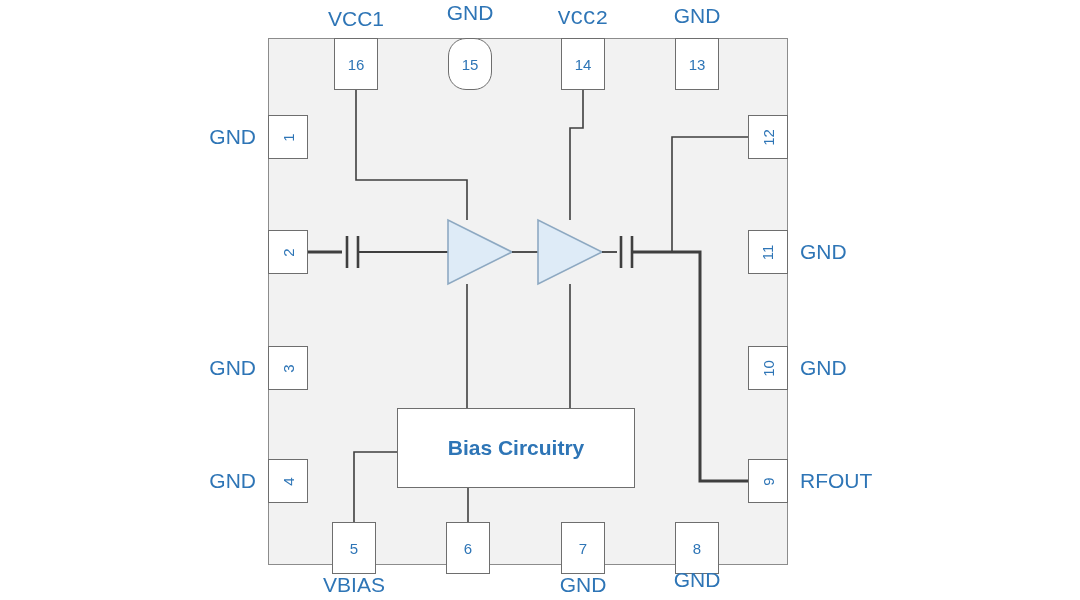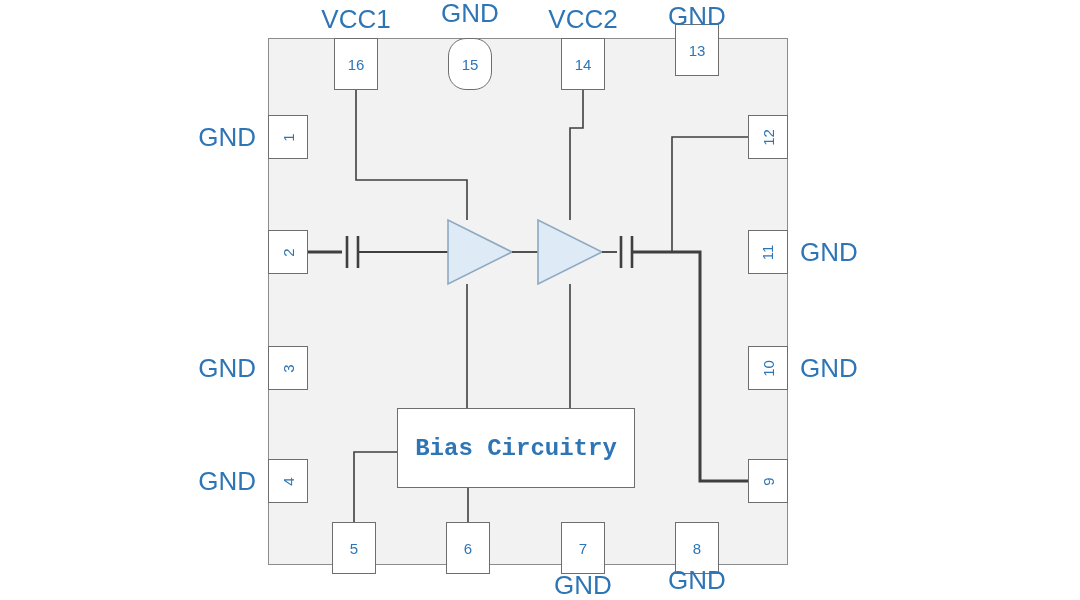--- a/index.html
+++ b/index.html
@@ -20,32 +20,32 @@
   .amp{fill:var(--amp-fill,#DEEBF7);stroke:var(--amp-stroke,#8EA9C2);stroke-width:1.6;}
   .pin{
     position:absolute;background:#fff;border:1.5px solid var(--pin-border,#6E6E6E);
     box-sizing:border-box;display:flex;align-items:center;justify-content:center;
   }
   .pin-h{width:44px;height:52px;}
   .pin-v{width:40px;height:44px;}
   .pin-num{color:var(--label-blue,#2E75B6);font-size:15px;line-height:1;}
   .pin-v .pin-num{transform:rotate(-90deg);}
   .lbl{
-    position:absolute;color:var(--label-blue,#2E75B6);font-size:26px;line-height:26px;
+    position:absolute;color:var(--label-blue,#2E75B6);font-size:21px;line-height:26px;
     white-space:nowrap;
   }
   .lbl-c{width:100px;text-align:center;}
   .lbl-r{width:100px;text-align:right;}
   .lbl-l{width:120px;text-align:left;}
   .bias-box{
     position:absolute;left:397px;top:408px;width:238px;height:80px;background:#fff;
     border:1.4px solid var(--pin-border,#6E6E6E);box-sizing:border-box;
     display:flex;align-items:center;justify-content:center;
   }
-  .bias-label{color:var(--label-blue,#2E75B6);font-size:24px;font-weight:bold;font-family:Liberation Mono, monospace;}
+  .bias-label{color:var(--label-blue,#2E75B6);font-size:21px;font-weight:bold;}
 </style>
 </head>
 <body style="--label-blue: #2E75B6; --chip-fill: #F2F2F2; --amp-fill: #DEEBF7; --amp-stroke: #8EA9C2; --wire: #3F3F3F; --pin-border: #6E6E6E;">
 
 <div class="stage">
 
   <div class="chip"></div>
 
   <svg class="wiring" viewBox="0 0 1080 600">
 
@@ -77,21 +77,21 @@
 
   <div class="pin pin-h" style="left:334px;top:38px;">
     <span class="pin-num">16</span>
   </div>
   <div class="pin pin-h" style="left:448px;top:38px;border-radius:18px;">
     <span class="pin-num">15</span>
   </div>
   <div class="pin pin-h" style="left:561px;top:38px;">
     <span class="pin-num">14</span>
   </div>
-  <div class="pin pin-h" style="left:675px;top:24px;">
+  <div class="pin pin-h" style="left:675px;top:38px;">
     <span class="pin-num">13</span>
   </div>
 
   <div class="pin pin-h" style="left:332px;top:522px;">
     <span class="pin-num">5</span>
   </div>
   <div class="pin pin-h" style="left:446px;top:522px;">
     <span class="pin-num">6</span>
   </div>
   <div class="pin pin-h" style="left:561px;top:522px;">
@@ -122,26 +122,28 @@
   </div>
   <div class="pin pin-v" style="left:748px;top:346px;">
     <span class="pin-num">10</span>
   </div>
   <div class="pin pin-v" style="left:748px;top:459px;">
     <span class="pin-num">9</span>
   </div>
 
   <div class="lbl lbl-c" style="left:306px;top:6px;">VCC1</div>
   <div class="lbl lbl-c" style="left:420px;top:0px;">GND</div>
-  <div class="lbl lbl-c" style="left:533px;top:6px;">VCC2</div>
+  <div class="lbl lbl-c" style="left:533px;top:6px;font-family:Liberation Mono, monospace;">VCC2</div>
   <div class="lbl lbl-c" style="left:647px;top:3px;">GND</div>
 
   <div class="lbl lbl-r" style="left:156px;top:124px;">GND</div>
   <div class="lbl lbl-r" style="left:156px;top:355px;">GND</div>
   <div class="lbl lbl-r" style="left:156px;top:468px;">GND</div>
 
   <div class="lbl lbl-l" style="left:800px;top:239px;">GND</div>
   <div class="lbl lbl-l" style="left:800px;top:355px;">GND</div>
+  <div class="lbl lbl-l" style="left:800px;top:468px;">RFOUT</div>
 
+  <div class="lbl lbl-c" style="left:304px;top:572px;">VBIAS</div>
   <div class="lbl lbl-c" style="left:533px;top:572px;">GND</div>
   <div class="lbl lbl-c" style="left:647px;top:567px;">GND</div>
 
 </div>
 
 </body></html>

